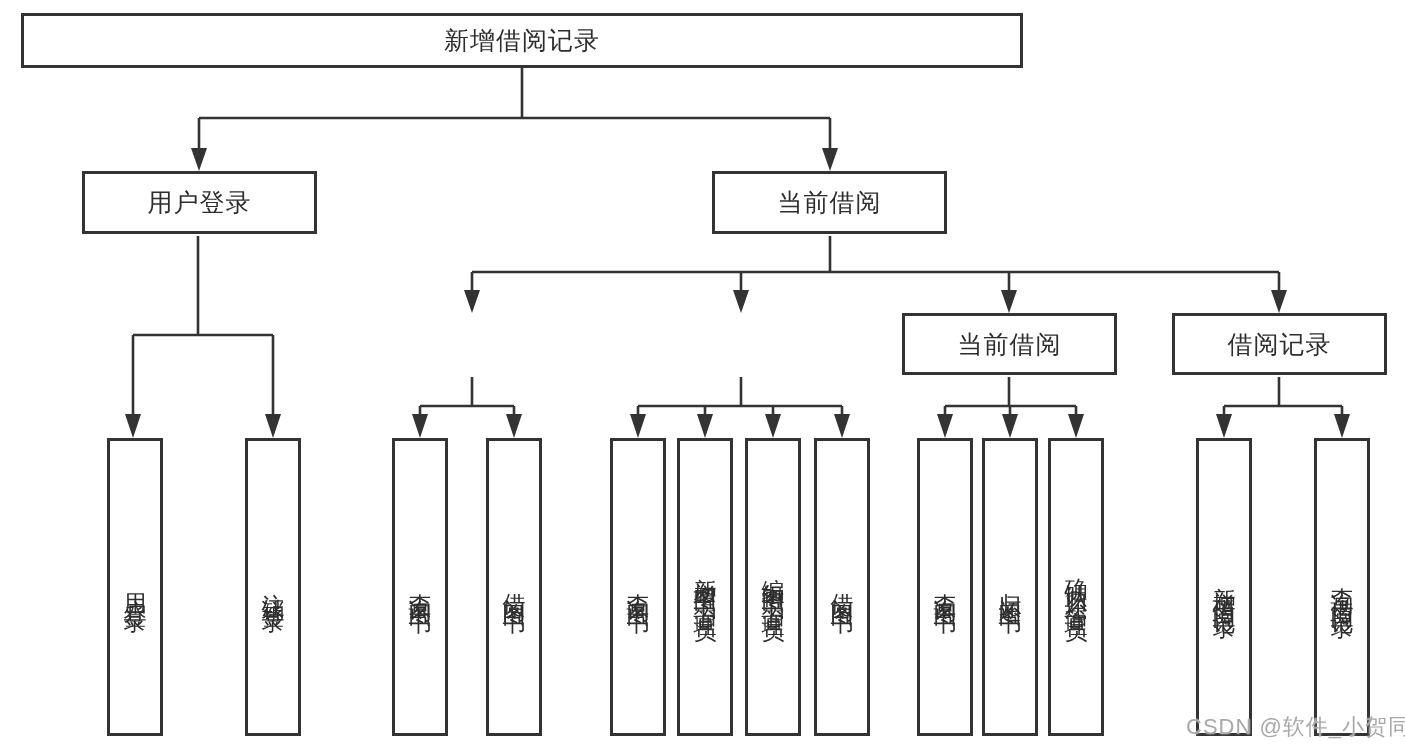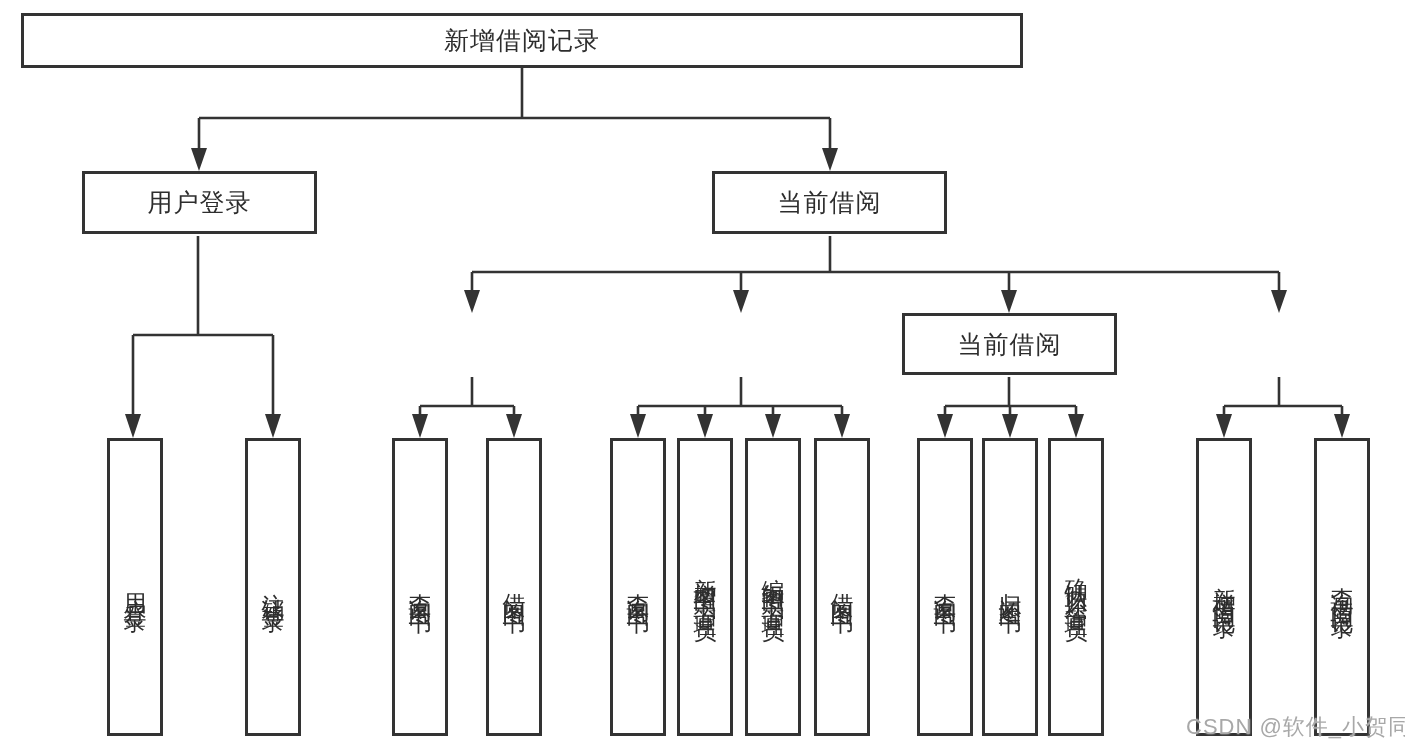--- a/index.html
+++ b/index.html
@@ -105,20 +105,21 @@
       <polygon points="1334,414 1350,414 1342,438"></polygon>
     </g>
   </svg>
 
   <div class="node" style="left:21px; top:13px; width:1002px; height:55px;">新增借阅记录</div>
 
   <div class="node" style="left:82px; top:171px; width:235px; height:63px;">用户登录</div>
   <div class="node" style="left:712px; top:171px; width:235px; height:63px;">当前借阅</div>
 
   <div class="node" style="left:902px; top:313px; width:215px; height:62px;">当前借阅</div>
+  <div class="node" style="left:1172px; top:313px; width:215px; height:62px;">借阅记录</div>
 
   <div class="node leaf" style="left:107px; top:438px; width:56px; height:298px;">用户登录</div>
   <div class="node leaf" style="left:245px; top:438px; width:56px; height:298px;">注销登录</div>
 
   <div class="node leaf" style="left:392px; top:438px; width:56px; height:298px;">查询图书</div>
   <div class="node leaf" style="left:486px; top:438px; width:56px; height:298px;">借阅图书</div>
 
   <div class="node leaf" style="left:610px; top:438px; width:56px; height:298px;">查询图书</div>
   <div class="node leaf" style="left:677px; top:438px; width:56px; height:298px;">新增图书（管理员）</div>
   <div class="node leaf" style="left:745px; top:438px; width:56px; height:298px;">编辑图书（管理员）</div>

